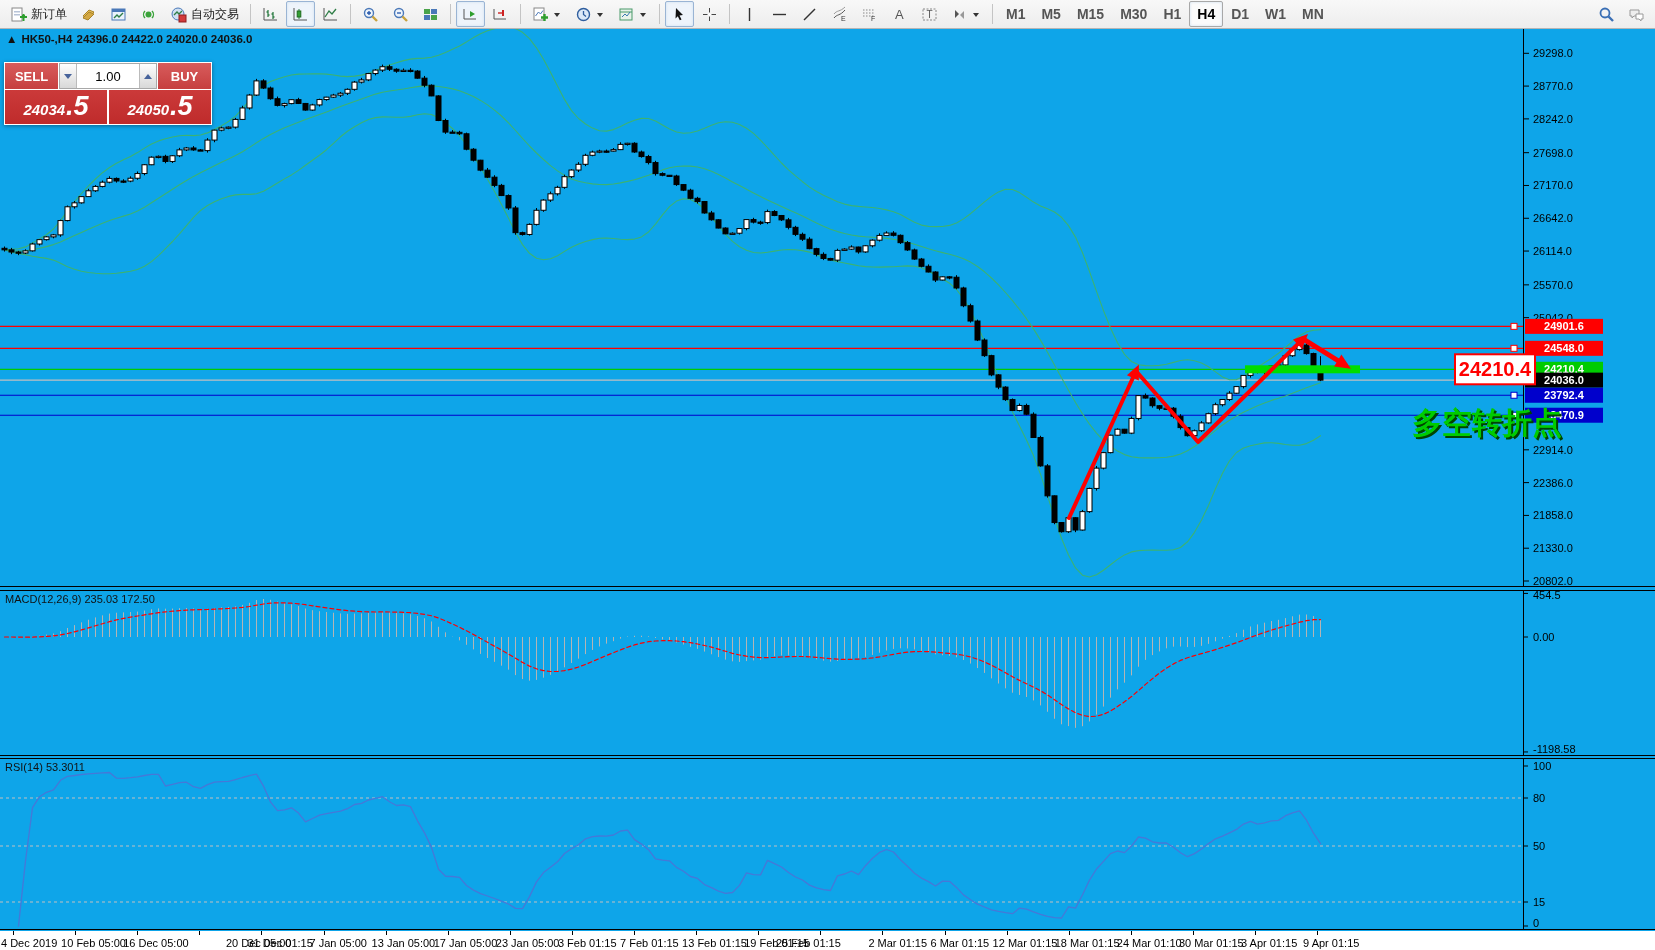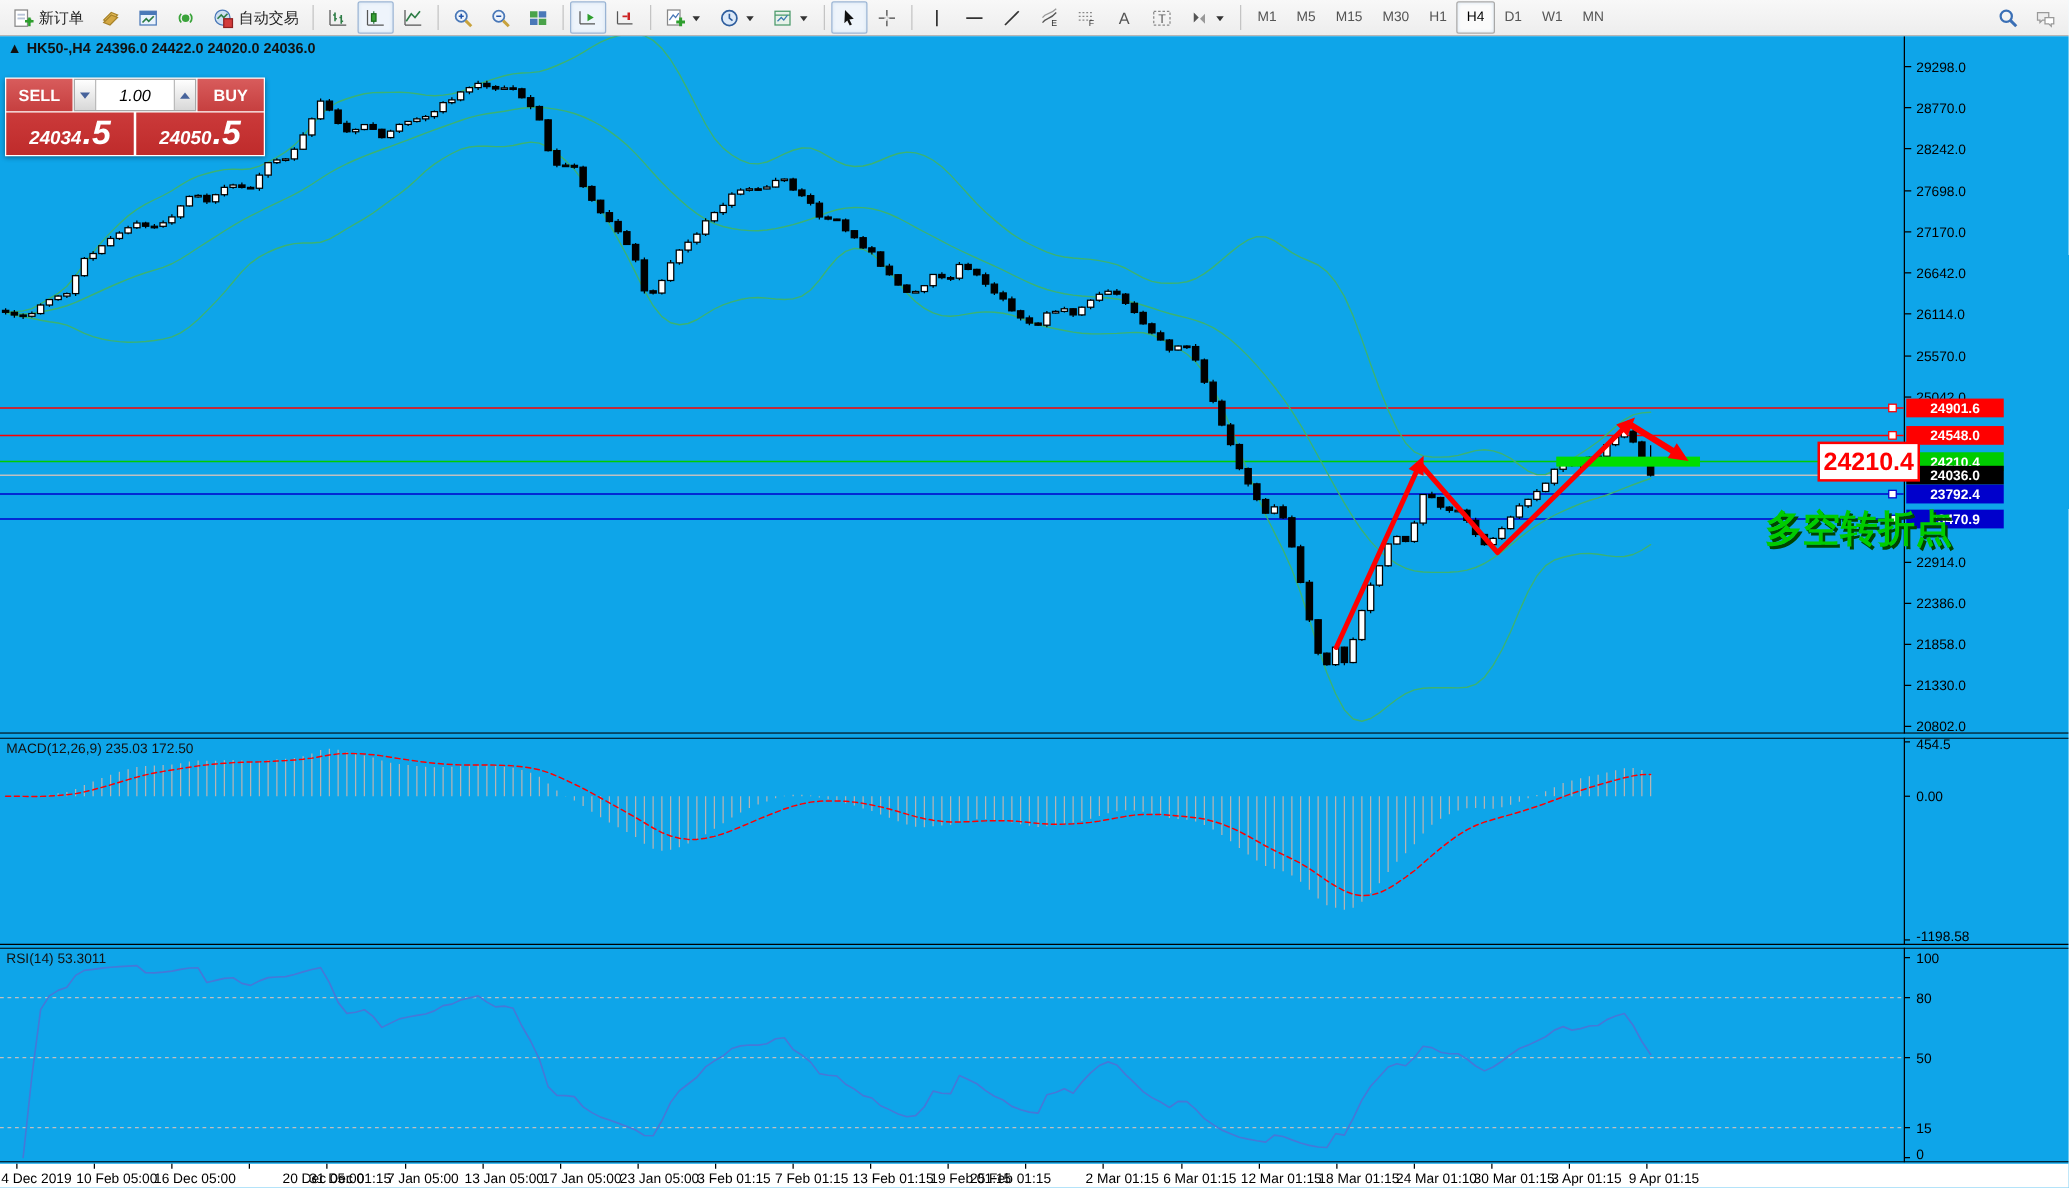--- a/index.html
+++ b/index.html
@@ -3,40 +3,40 @@
 <meta charset="utf-8">
 <style>
   html,body{margin:0;padding:0;width:1655px;height:950px;overflow:hidden;background:#fff;
     font-family:"Liberation Sans",sans-serif;}
   
   .toolbar{height:28px;background:linear-gradient(#f8f8f8,#ededed);border-bottom:1px solid #b5b5b5;
     display:flex;align-items:center;padding:0 4px;gap:1px;}
   .tbtn{display:flex;align-items:center;gap:4px;height:24px;padding:0 5px;border:1px solid transparent;
     border-radius:2px;font-size:12px;color:#222;cursor:default;white-space:nowrap;}
   .tbtn.active{border-color:#9ab4d4;background:#eef4fb;box-shadow:inset 0 0 3px #cfe0f0;}
-  .tf{font-weight:normal;font-size:11px;color:#555;padding:0 7px;}
+  .tf{font-weight:bold;font-size:14px;color:#555;padding:0 7px;}
   .tf.active{color:#000;background:#fbfbfb;border-color:#a8a8a8;}
   .sep{width:1px;height:20px;background:#c4c4c4;margin:0 4px;}
   .spacer{flex:1;}
   .ic{width:17px;height:17px;display:block;}
   .dd{width:9px;height:17px;display:block;}
   #tf-group{display:flex;align-items:center;}
   
   .workspace{position:relative;width:1655px;height:922px;background:#0ea5e9;}
   .workspace svg{position:absolute;left:0;}
   .sym-label{position:absolute;left:6px;top:4px;font-size:11.5px;font-weight:600;color:#111;z-index:5;}
   .sym-label span{margin-right:4px;}
   .panel-label{position:absolute;left:5px;font-size:11px;color:#111;z-index:5;}
   
   .trade-widget{position:absolute;left:4px;top:33px;width:206px;z-index:6;background:#fff;
     box-shadow:0 1px 4px rgba(0,0,0,.4);padding:1px;}
   .tw-row1{display:flex;height:26px;gap:1px;}
   .tw-btn{width:53px;background:linear-gradient(#d85c5c,#c63f3f);color:#fff;font-weight:bold;
     font-size:13px;display:flex;align-items:center;justify-content:center;}
-  .tw-vol{flex:1;display:flex;border:1px solid #a8a8a8;background:#fff;font-style:italic;}
+  .tw-vol{flex:1;display:flex;border:1px solid #a8a8a8;background:#fff;}
   .st{width:16px;background:linear-gradient(#fefefe,#d8d8d8);display:flex;align-items:center;
     justify-content:center;}
   .st.dn{border-right:1px solid #bbb;}
   .st.up{border-left:1px solid #bbb;}
   .vol-val{flex:1;display:flex;align-items:center;justify-content:center;font-size:13px;color:#000;}
   .tri-up{width:0;height:0;border-left:4px solid transparent;border-right:4px solid transparent;
     border-bottom:5px solid #47639b;}
   .tri-dn{width:0;height:0;border-left:4px solid transparent;border-right:4px solid transparent;
     border-top:5px solid #47639b;}
   .tw-row2{display:flex;height:34px;gap:2px;margin-top:1px;}

